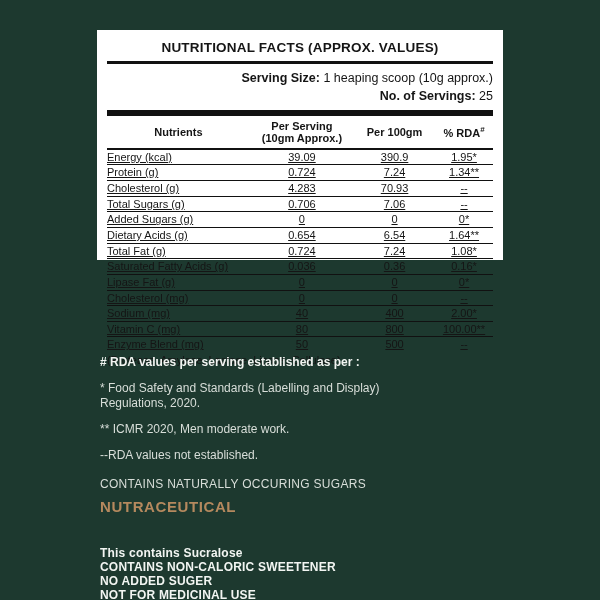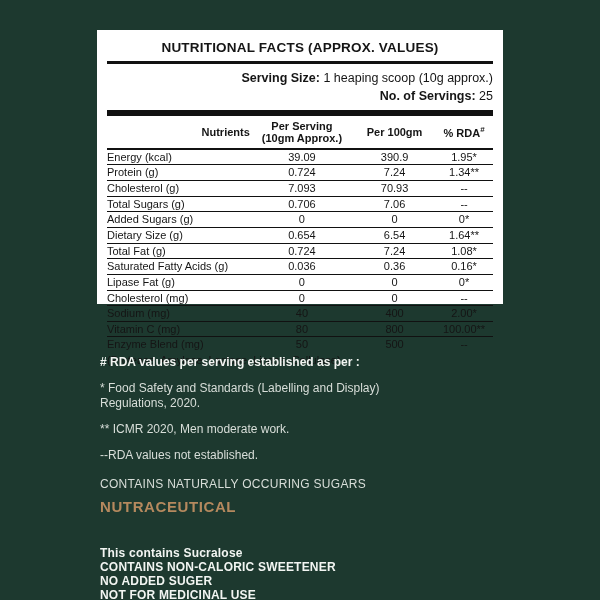--- a/index.html
+++ b/index.html
@@ -16,21 +16,21 @@
     width: 600px;
     height: 600px;
     background: #1d392f;
   }
   
   .panel {
     position: absolute;
     left: 97px;
     top: 30px;
     width: 406px;
-    height: 274px;
+    height: 230px;
     background: #ffffff;
     box-sizing: border-box;
     padding: 7px 10px 6px 10px;
     color: #151515;
   }
   .panel-title {
     text-align: center;
     font-weight: bold;
     font-size: 13.5px;
     letter-spacing: 0.2px;
@@ -56,26 +56,27 @@
     font-size: 11px;
     color: #151515;
   }
   table.facts th {
     font-weight: bold;
     padding: 4px 0 3px 0;
     line-height: 1.15;
     vertical-align: middle;
     border-bottom: 2.5px solid #111;
   }
-  table.facts th.c1 { text-align: right; }
+  table.facts th.c1 { text-align: center; }
   table.facts th.c2, table.facts th.c3, table.facts th.c4 { text-align: center; }
   table.facts td {
     padding: 1px 0 1px 0;
     line-height: 1.15;
     border-bottom: 1px solid #111;
+    text-decoration: underline;
   }
   table.facts tr.last-row td { border-bottom: none; }
   table.facts td.c1 { text-align: left; }
   table.facts td.c2, table.facts td.c3, table.facts td.c4 { text-align: center; }
   .rda-sup {
     font-size: 8px;
     vertical-align: super;
   }
   .enzyme-note {
     font-size: 11px;
@@ -172,38 +173,38 @@
           <td class="c4">1.95*</td>
         </tr>
         <tr>
           <td class="c1">Protein (g)</td>
           <td class="c2">0.724</td>
           <td class="c3">7.24</td>
           <td class="c4">1.34**</td>
         </tr>
         <tr>
           <td class="c1">Cholesterol (g)</td>
-          <td class="c2">7.093</td>
+          <td class="c2">4.283</td>
           <td class="c3">70.93</td>
           <td class="c4">--</td>
         </tr>
         <tr>
           <td class="c1">Total Sugars (g)</td>
           <td class="c2">0.706</td>
           <td class="c3">7.06</td>
           <td class="c4">--</td>
         </tr>
         <tr>
           <td class="c1">Added Sugars (g)</td>
           <td class="c2">0</td>
           <td class="c3">0</td>
           <td class="c4">0*</td>
         </tr>
         <tr>
-          <td class="c1">Dietary Size (g)</td>
+          <td class="c1">Dietary Acids (g)</td>
           <td class="c2">0.654</td>
           <td class="c3">6.54</td>
           <td class="c4">1.64**</td>
         </tr>
         <tr>
           <td class="c1">Total Fat (g)</td>
           <td class="c2">0.724</td>
           <td class="c3">7.24</td>
           <td class="c4">1.08*</td>
         </tr>

